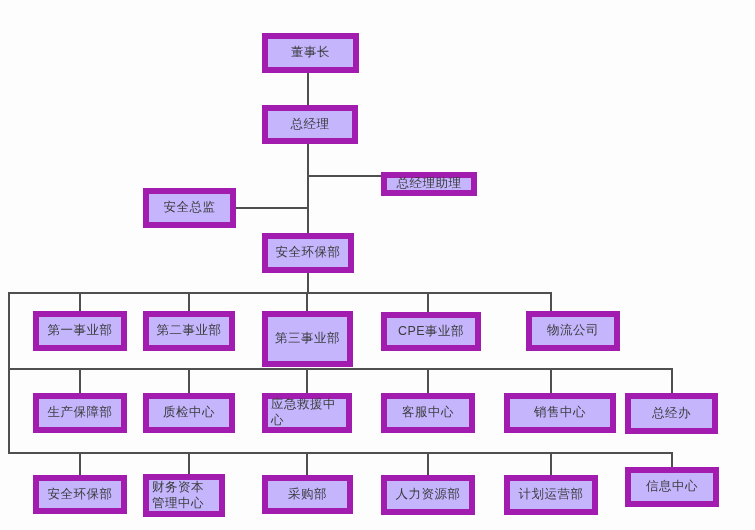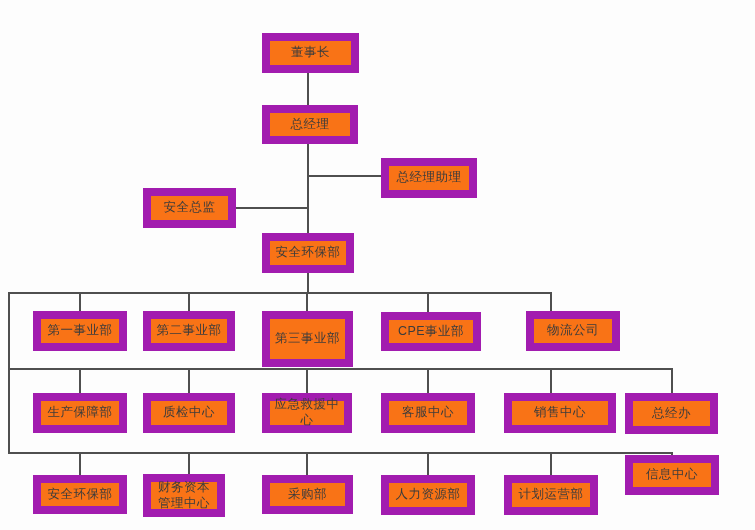--- a/index.html
+++ b/index.html
@@ -11,29 +11,28 @@
   #canvas {
     position: relative;
     width: 755px;
     height: 530px;
     background: #fdfdfd;
     overflow: hidden;
   }
   .node {
     position: absolute;
     box-sizing: border-box;
-    background: #f97316;
-    border: 8px solid #a21caf;
+    background: #c4b5fd;
+    border: 6px solid #a21caf;
     color: #3c3c3c;
     font-size: 12.5px;
     line-height: 1.25;
     display: flex;
     align-items: center;
     justify-content: center;
-    text-align: center;
     padding: 2px 3px;
     letter-spacing: 0.5px;
   }
   .hline, .vline {
     position: absolute;
     background: #4f4f4f;
   }
   .hline { height: 2px; }
   .vline { width: 2px; }
 </style>
@@ -68,21 +67,21 @@
 
   <div class="vline" style="left:79px;top:452px;height:23px"></div>
   <div class="vline" style="left:188px;top:452px;height:22px"></div>
   <div class="vline" style="left:306px;top:452px;height:23px"></div>
   <div class="vline" style="left:427px;top:452px;height:23px"></div>
   <div class="vline" style="left:550px;top:452px;height:23px"></div>
   <div class="vline" style="left:671px;top:452px;height:23px"></div>
 
   <div class="node" style="left:262px;top:33px;width:97px;height:40px">董事长</div>
   <div class="node" style="left:262px;top:105px;width:96px;height:39px">总经理</div>
-  <div class="node" style="left:381px;top:158px;width:96px;height:40px">总经理助理</div>
+  <div class="node" style="left:381px;top:172px;width:96px;height:24px">总经理助理</div>
   <div class="node" style="left:143px;top:188px;width:93px;height:40px">安全总监</div>
   <div class="node" style="left:262px;top:233px;width:92px;height:40px">安全环保部</div>
 
   <div class="node" style="left:33px;top:311px;width:94px;height:40px">第一事业部</div>
   <div class="node" style="left:143px;top:311px;width:92px;height:40px">第二事业部</div>
   <div class="node" style="left:262px;top:311px;width:91px;height:56px">第三事业部</div>
   <div class="node" style="left:381px;top:312px;width:100px;height:39px">CPE事业部</div>
   <div class="node" style="left:526px;top:311px;width:94px;height:40px">物流公司</div>
 
   <div class="node" style="left:33px;top:393px;width:94px;height:40px">生产保障部</div>
@@ -90,15 +89,15 @@
   <div class="node" style="left:262px;top:393px;width:90px;height:40px">应急救援中心</div>
   <div class="node" style="left:381px;top:393px;width:94px;height:40px">客服中心</div>
   <div class="node" style="left:504px;top:393px;width:112px;height:40px">销售中心</div>
   <div class="node" style="left:625px;top:393px;width:93px;height:41px">总经办</div>
 
   <div class="node" style="left:33px;top:475px;width:94px;height:39px">安全环保部</div>
   <div class="node" style="left:143px;top:474px;width:82px;height:43px">财务资本管理中心</div>
   <div class="node" style="left:262px;top:475px;width:91px;height:39px">采购部</div>
   <div class="node" style="left:381px;top:475px;width:94px;height:40px">人力资源部</div>
   <div class="node" style="left:504px;top:475px;width:94px;height:40px">计划运营部</div>
-  <div class="node" style="left:625px;top:455px;width:94px;height:40px">信息中心</div>
+  <div class="node" style="left:625px;top:467px;width:94px;height:40px">信息中心</div>
 
 </div>
 
 </body></html>

